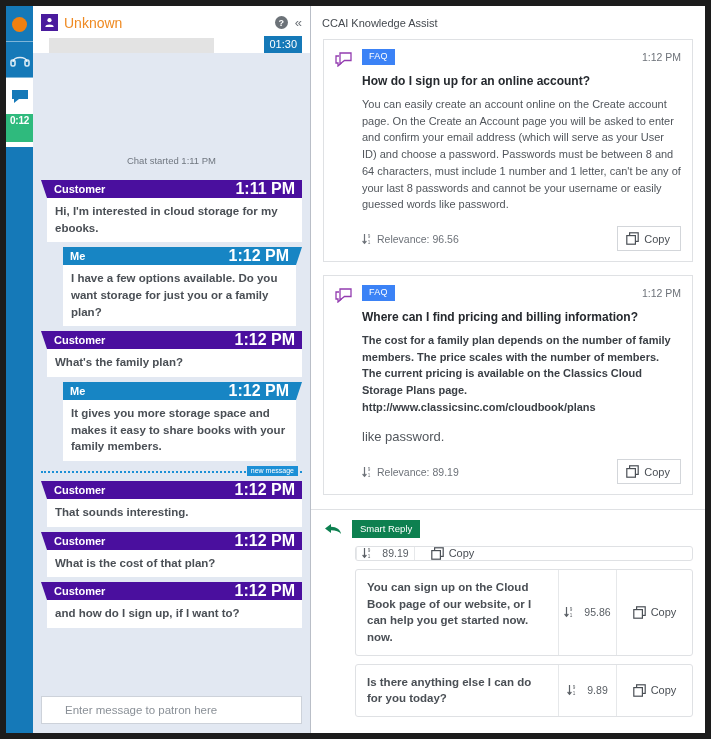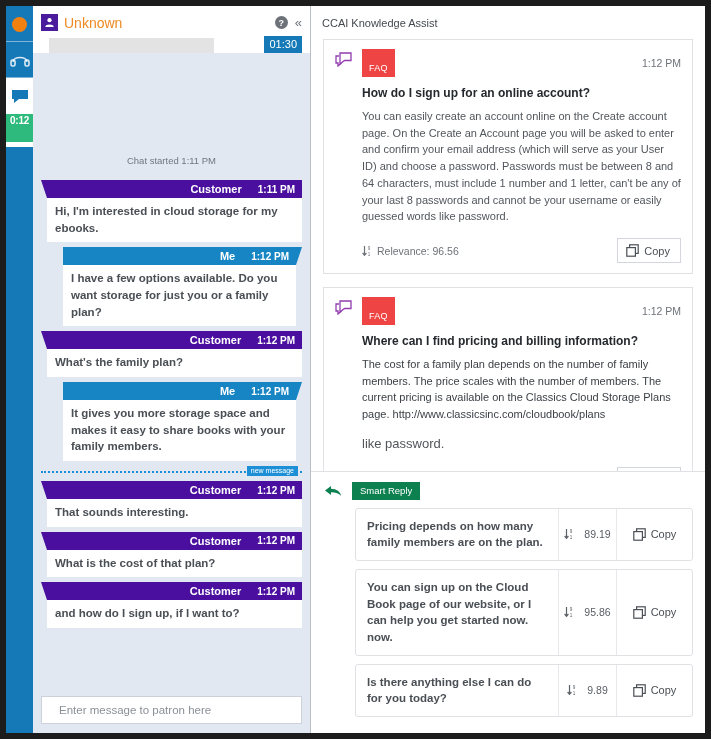--- a/index.html
+++ b/index.html
@@ -136,26 +136,25 @@
   .msg { margin-bottom: 5px; position: relative; }
   .msg.me { margin-left: 22px; }
   .msg-hdr {
     display: flex; align-items: center;
     height: 18px;
     padding: 0 7px;
     color: #ffffff;
     font-size: 11px;
     font-weight: bold;
     position: relative;
-    text-align: right;
   }
   .msg.cust .msg-hdr { background: #4a0f9e; margin-left: 6px; }
   .msg.me .msg-hdr   { background: #1785c4; margin-right: 6px; }
   .msg-hdr .who { flex: 1; }
-  .msg-hdr .when { font-size: 10px; font-weight: bold; margin-left: 16px; }
+  .msg-hdr .when { font-size: 16px; font-weight: bold; margin-left: 16px; }
   .notch {
     position: absolute; top: 0;
     width: 0; height: 0;
   }
   .msg.cust .notch {
     left: -6px;
     border-top: 0 solid transparent;
     border-right: 6px solid #4a0f9e;
     border-bottom: 18px solid transparent;
   }
@@ -194,21 +193,21 @@
   }
   .composer {
     padding: 7px 8px 9px 8px;
     background: #e2e8f2;
   }
   .composer-input {
     width: 100%;
     background: #ffffff;
     border: 1px solid #cdd2da;
     height: 28px;
-    padding: 0 17px;
+    padding: 0 23px;
     font-size: 11.5px;
     color: #8a9097;
     font-family: "Liberation Sans", sans-serif;
     outline: none;
   }
   .composer-input::placeholder { color: #8a9097; }
 
   
   .ka-pane {
     flex: 1;
@@ -235,42 +234,42 @@
     margin-bottom: 13px;
     display: flex;
     gap: 9px;
   }
   .faq-icon { flex: 0 0 18px; padding-top: 3px; }
   .faq-main { flex: 1; min-width: 0; }
   .faq-toprow {
     display: flex; align-items: center;
   }
   .faq-tag {
-    background: #ef4444; color: #ffffff;
+    background: #3b82f6; color: #ffffff;
     font-size: 9px;
-    padding: 14px 7px 4px 7px;
+    padding: 2px 7px 4px 7px;
     letter-spacing: 0.2px;
   }
   .faq-time {
     margin-left: auto;
     color: #6d7279;
     font-size: 10.5px;
   }
   .faq-q {
     font-size: 12px;
     font-weight: bold;
     color: #25292e;
     margin: 9px 0 8px 0;
   }
   .faq-a {
     font-size: 11px;
     color: #51565c;
     line-height: 1.52;
   }
-  .faq-a.dark { color: #3a3f45; font-weight: normal; }
+  .faq-a.dark { color: #3a3f45; font-weight: bold; }
   .faq-a2 {
     font-size: 13px;
     color: #51565c;
     line-height: 1.52;
     margin-top: 11px;
   }
   .faq-foot {
     display: flex; align-items: center;
     margin-top: 13px;
   }
@@ -539,21 +538,20 @@
 
     <div class="sr-section">
       <div class="sr-head">
         <svg width="20" height="16" viewBox="0 0 20 16">
           <path d="M8 3 L2 7.5 L8 12 V9.2 C13 9.2, 16 10.4, 18 13 C17.4 8.4, 13.6 6, 8 5.8 Z" fill="#0d8050"></path>
         </svg>
         <span class="sr-tag">Smart Reply</span>
       </div>
 
       <div class="sr-row">
-        <div class="sr-text">Pricing depends on how many family members are on the plan.</div>
         <div class="sr-score">
           <svg width="11" height="12" viewBox="0 0 11 12">
             <path d="M2.5 1 v9 M0.6 8 L2.5 10.3 L4.4 8" stroke="#5b6066" stroke-width="1.2" fill="none"></path>
             <text x="5.8" y="5" font-size="4.6" fill="#5b6066" font-family="Liberation Sans">9</text>
             <text x="5.8" y="11" font-size="4.6" fill="#5b6066" font-family="Liberation Sans">1</text>
           </svg>
           <span>89.19</span>
         </div>
         <div class="sr-copy">
           <svg width="13" height="13" viewBox="0 0 13 13">

